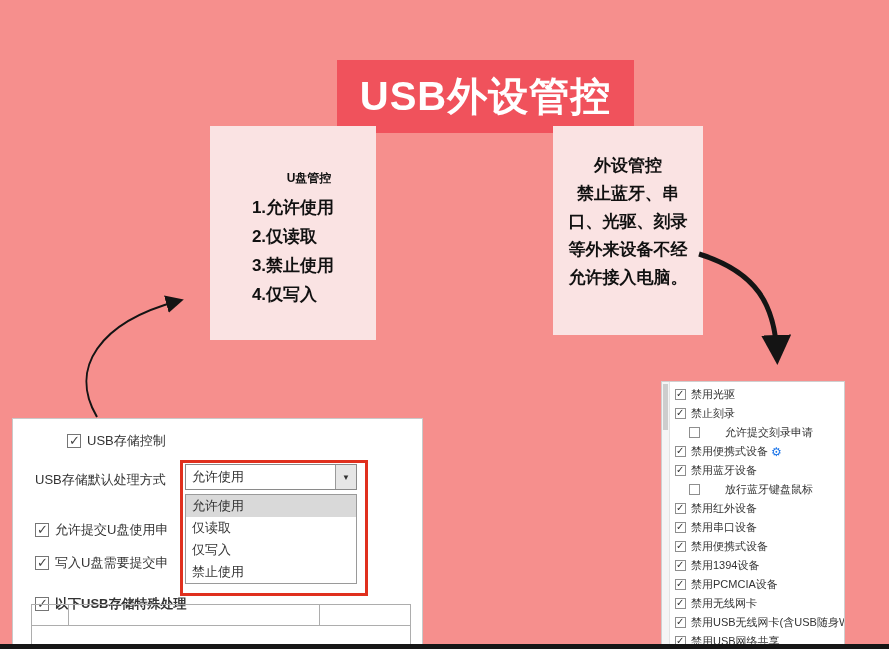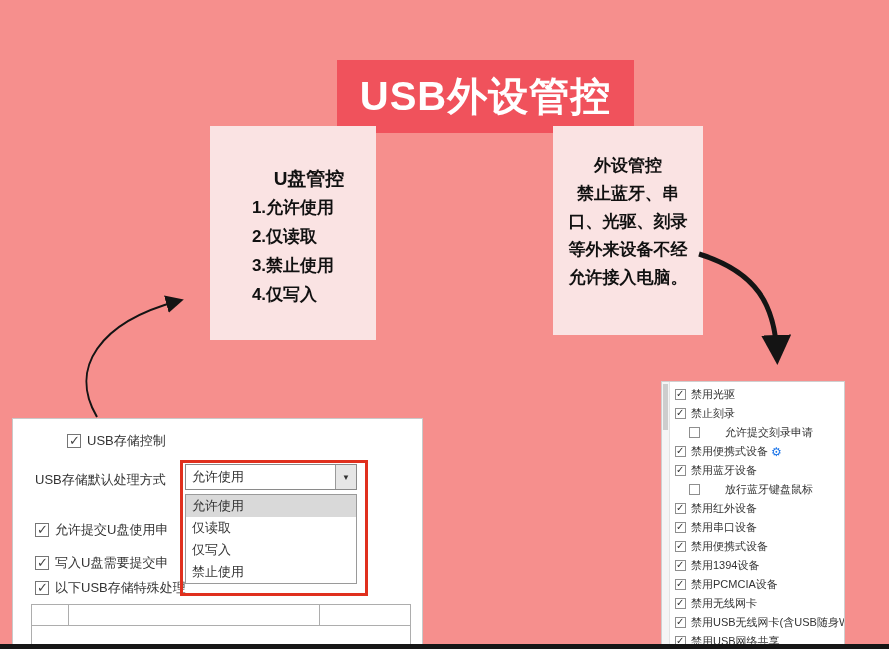--- a/index.html
+++ b/index.html
@@ -7,21 +7,21 @@
   .page{position:relative;width:889px;height:649px;background:#F68F8D;overflow:hidden;}
 
   
   .banner{position:absolute;left:337px;top:12px;width:297px;height:73px;background:#F0525C;
           display:flex;align-items:center;justify-content:center;margin-top:48px;}
   .banner h1{margin:0;font-size:40px;font-weight:800;color:#ffffff;letter-spacing:1px;}
 
   
   .note{position:absolute;background:#FAE3E3;color:#111;font-weight:700;}
   .note-left{left:210px;top:126px;width:166px;height:214px;padding-top:38px;box-sizing:border-box;text-align:center;}
-  .note-left .nl-title{font-size:19px;line-height:29px;margin-left:32px;}
+  .note-left .nl-title{font-size:12px;line-height:29px;margin-left:32px;}
   .note-left .nl-lines{display:inline-block;text-align:left;font-size:17px;line-height:29px;}
   .note-right{left:545px;top:126px;width:150px;height:209px;padding:26px 10px 0 10px;box-sizing:border-box;text-align:center;margin-left:8px;}
   .note-right .nr-title{font-size:17px;line-height:28px;}
   .note-right .nr-body{font-size:17px;line-height:28px;}
 
   
   .arrows{position:absolute;left:0;top:0;pointer-events:none;}
 
   
   .dialog{position:absolute;left:12px;top:418px;width:409px;height:231px;background:#fff;
@@ -126,21 +126,21 @@
 
     <div>
         <div class="drow" style="left: 22px; top: 102px;">
           <span class="cb checked"></span>
           <span>允许提交U盘使用申</span>
         </div>
         <div class="drow" style="left: 22px; top: 135px;">
           <span class="cb checked"></span>
           <span>写入U盘需要提交申</span>
         </div>
-        <div class="drow" style="left: 22px; top: 160px;">
+        <div class="drow" style="left: 22px; top: 176px; font-weight: bold;">
           <span class="cb checked"></span>
           <span>以下USB存储特殊处理</span>
         </div>
       </div>
 
     <div class="mini-table">
       <div class="th">
         <div class="c1"></div>
           <div class="c2"></div>
       </div>

